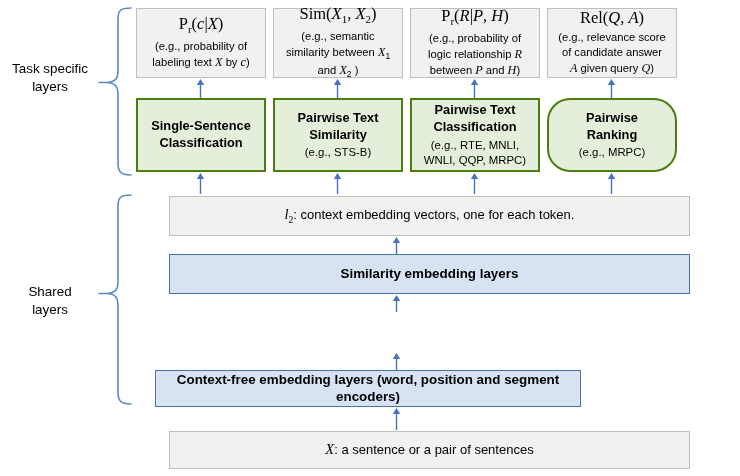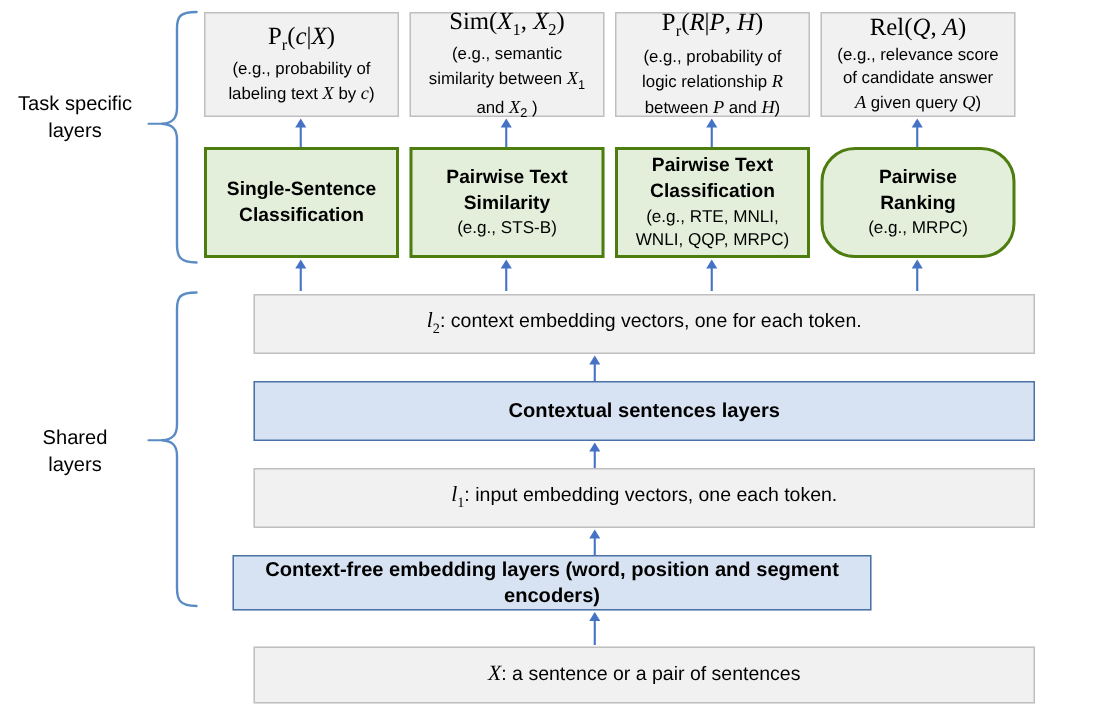--- a/index.html
+++ b/index.html
@@ -252,33 +252,30 @@
   </div>
 
   <div class="arrow" style="left:392px; top:237px;">
     <svg width="9" height="17">
         <line x1="4.5" y1="17" x2="4.5" y2="4" stroke="#4472c4" stroke-width="1.4"></line>
         <polygon points="4.5,0 0.8,6 8.2,6" fill="#4472c4"></polygon>
       </svg>
   </div>
 
   <div class="box box-blue wide bold" style="left:136px; top:254px; width:521px; height:40px;">
-    <div>Contextual sentences layers</div>
+    <div>Similarity embedding layers</div>
   </div>
 
   <div class="arrow" style="left:392px; top:295px;">
     <svg width="9" height="17">
         <line x1="4.5" y1="17" x2="4.5" y2="4" stroke="#4472c4" stroke-width="1.4"></line>
         <polygon points="4.5,0 0.8,6 8.2,6" fill="#4472c4"></polygon>
       </svg>
   </div>
 
-  <div class="box box-gray wide" style="left:136px; top:312px; width:521px; height:40px;">
-    <div><span class="mathvar">l<span class="sub">1</span></span>: input embedding vectors, one each token.</div>
-  </div>
 
   <div class="arrow" style="left:392px; top:353px;">
     <svg width="9" height="17">
         <line x1="4.5" y1="17" x2="4.5" y2="4" stroke="#4472c4" stroke-width="1.4"></line>
         <polygon points="4.5,0 0.8,6 8.2,6" fill="#4472c4"></polygon>
       </svg>
   </div>
 
   <div class="box box-blue wide bold" style="left:122px; top:370px; width:426px; height:37px;">
     <div>Context-free embedding layers (word, position and segment encoders)</div>

